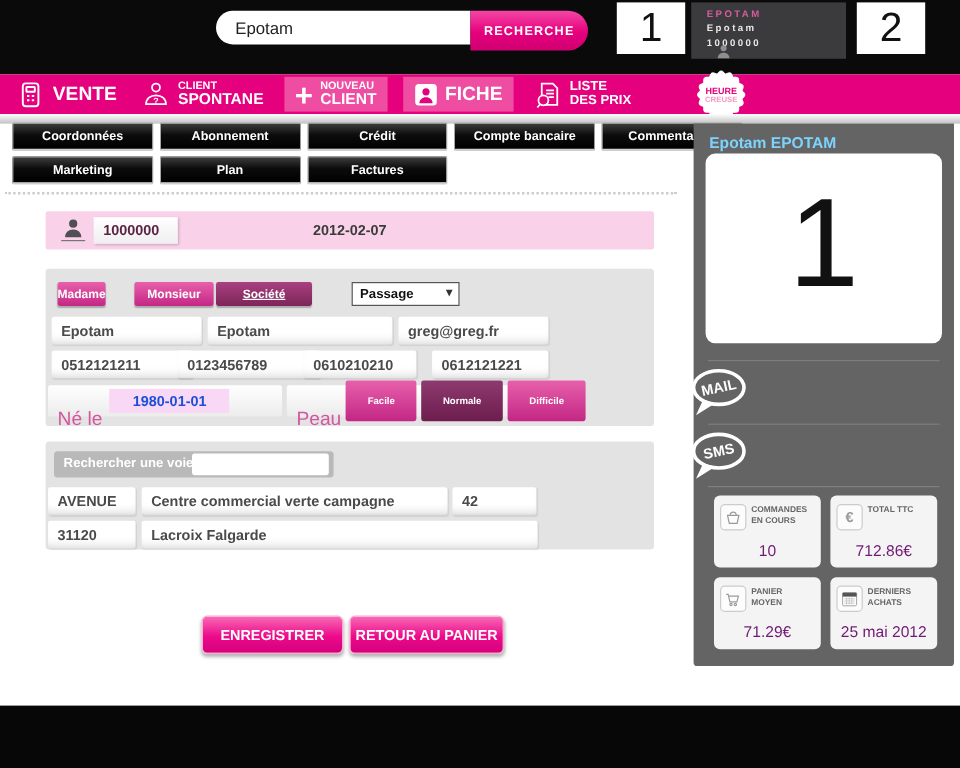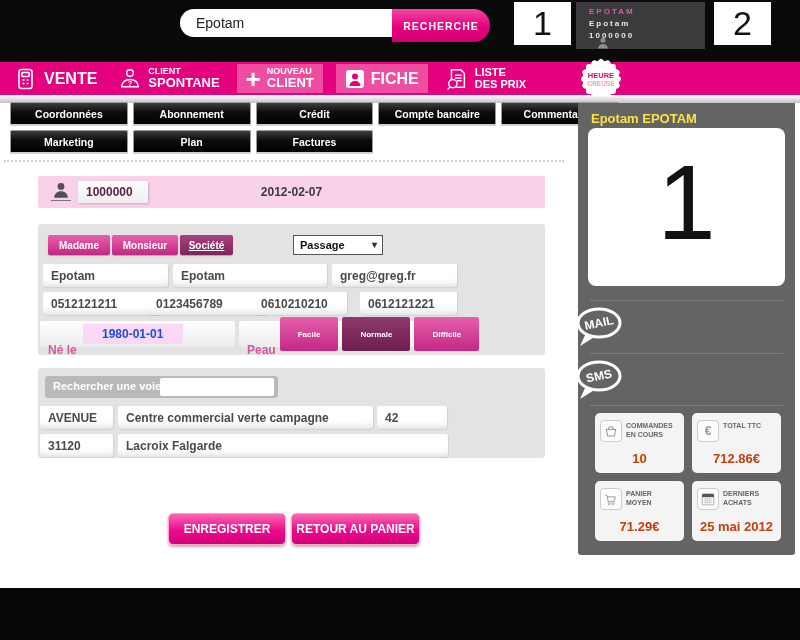--- a/index.html
+++ b/index.html
@@ -64,52 +64,52 @@
     background:linear-gradient(#e760ab,#c32785); box-shadow:0 1px 1px rgba(0,0,0,.25); }
   .pill.sel { background:linear-gradient(#a84181,#7d2558); }
   .fake-select { position:absolute; left:255px; top:11px; width:90px; height:20px; background:#fff; border:1px solid #555;
     font-size:11px; font-weight:bold; color:#111; line-height:18px; padding-left:6px; cursor:pointer; }
   .fake-select .arr { position:absolute; right:5px; top:0; font-size:10px; color:#333; }
   .tin { position:absolute; height:23px; border:none; outline:none; border-radius:2px; background:#fff;
     box-shadow:inset 0 -8px 10px -8px rgba(0,0,0,.22), 1px 1px 1px rgba(0,0,0,.08);
     font-size:12px; font-weight:bold; color:#4a4a4a; padding-left:8px; }
   .wbox { position:absolute; height:26px; background:linear-gradient(#fff,#ececec); border-radius:2px;
     display:flex; align-items:center; padding:0 8px; gap:6px; }
-  .plabel { color:#d4569e; font-size:12px; font-weight:bold;margin-top:32px; }
+  .plabel { color:#d4569e; font-size:16px; font-weight:normal;margin-top:32px; }
   .birth-field { width:100px; height:20px; border:none; outline:none; background:#f8d8f4; text-align:center;
     font-size:12px; font-weight:bold; color:#1d4ed8; }
   .mini-pill { height:34px; border:none; border-radius:2px; color:#fff; font-size:8px; font-weight:bold; padding:0 18px; cursor:pointer;
     background:linear-gradient(#e760ab,#c32785); }
   .mini-pill.sel { background:linear-gradient(#8e3a70,#6d1d4e); }
   .voie-bar { position:absolute; left:7px; top:8px; width:233px; height:22px; background:#b9b9b9; border-radius:3px; }
   .voie-bar .vlabel { position:absolute; left:8px; top:4px; color:#fff; font-size:11px; font-weight:bold; }
   .voie-input { position:absolute; left:115px; top:2px; width:114px; height:18px; border:none; outline:none; border-radius:2px; background:#fff; padding-left:6px; font-size:11px; }
 
   
   .action-btn { position:absolute; top:513px; height:32px; border:1px solid #f9a8d0; border-radius:5px; cursor:pointer;
     background:linear-gradient(#f868b4,#ec0a8b 55%,#d4007a); color:#fff; font-size:12px; font-weight:bold;
     box-shadow:0 2px 3px rgba(0,0,0,.3); }
   .save-btn { left:168px; width:118px; }
   .back-btn { left:291px; width:129px; }
 
   
   .sidebar { position:absolute; left:578px; top:103px; width:217px; height:452px; background:#646464; border-radius:0 0 3px 3px; }
-  .sb-title { position:absolute; left:13px; top:8px; color:#fde047; font-size:13px; font-weight:bold; }
+  .sb-title { position:absolute; left:13px; top:8px; color:#7dd3fc; font-size:13px; font-weight:bold; }
   .photo-box { position:absolute; left:10px; top:25px; width:197px; height:158px; background:#fff; border-radius:8px;
     text-align:center; cursor:pointer; }
   .photo-box .big { font-size:105px; line-height:150px; color:#111; }
   .sb-div { position:absolute; left:12px; right:12px; border-top:1px solid #7e7e7e; }
   .bubble { position:absolute; left:-4px; width:50px; height:46px; cursor:pointer; }
   .stats { position:absolute; left:17px; top:310px; width:186px; display:grid; grid-template-columns:89px 89px; gap:8px; }
   .stat-card { height:60px; background:#f4f4f4; border-radius:5px; position:relative; padding:7px 5px; }
   .stat-head { display:flex; gap:4px; align-items:flex-start; }
   .stat-ic { width:22px; height:22px; min-width:22px; background:#fcfcfc; border:1px solid #ccc; border-radius:4px;
     display:flex; align-items:center; justify-content:center; }
   .stat-lbl { font-size:7px; font-weight:bold; color:#666; line-height:1.25; padding-top:2px; }
-  .stat-val { position:absolute; left:0; right:0; bottom:7px; text-align:center; font-size:13px; font-weight:bold; color:#c2410c; }
+  .stat-val { position:absolute; left:0; right:0; bottom:7px; text-align:center; font-size:13px; font-weight:normal; color:#701a75; }
   .euro-glyph { font-size:12px; font-weight:bold; color:#999; }
 
   
   .footer { position:absolute; left:0; top:588px; width:800px; height:52px; background:#070707; }
 </style>
 </head>
 <body>
 
 <div id="app">
 
@@ -204,23 +204,23 @@
   <div class="pinkbar">
     <svg class="person" viewBox="0 0 20 20">
       <circle cx="10" cy="6" r="3.8" fill="#4f4f55"></circle>
         <path d="M2.5 18.5c0-4.2 3.2-7 7.5-7s7.5 2.8 7.5 7z" fill="#4f4f55"></path>
     </svg>
     <input class="id-field" type="text" value="1000000" style="">
     <div class="date">2012-02-07</div>
   </div>
 
   <div class="gblock gb1">
-    <button class="pill" style="left:10px; top:11px; width:62px;">Madame</button>
+    <button class="pill" style="left:10px; top:11px; width:40px;">Madame</button>
     <button class="pill" style="left:74px; top:11px; width:66px;">Monsieur</button>
-    <button class="pill sel" style="left:142px; top:11px; width:53px;text-decoration:underline;">Société</button>
+    <button class="pill sel" style="left:142px; top:11px; width:80px;text-decoration:underline;">Société</button>
     <div class="fake-select">
       <span>Passage</span>
       <span class="arr">▾</span>
     </div>
     <input class="tin" style="left: 5px; top: 40px; width: 125px;" type="text" value="Epotam">
     <input class="tin" style="left: 135px; top: 40px; width: 154px;" type="text" value="Epotam">
     <input class="tin" style="left: 294px; top: 40px; width: 125px;" type="text" value="greg@greg.fr">
     <input class="tin" style="left: 5px; top: 68px; width: 117px;" type="text" value="0512121211">
     <input class="tin" style="left: 110px; top: 68px; width: 118px;" type="text" value="0123456789">
     <input class="tin" style="left: 215px; top: 68px; width: 94px;" type="text" value="0610210210">

